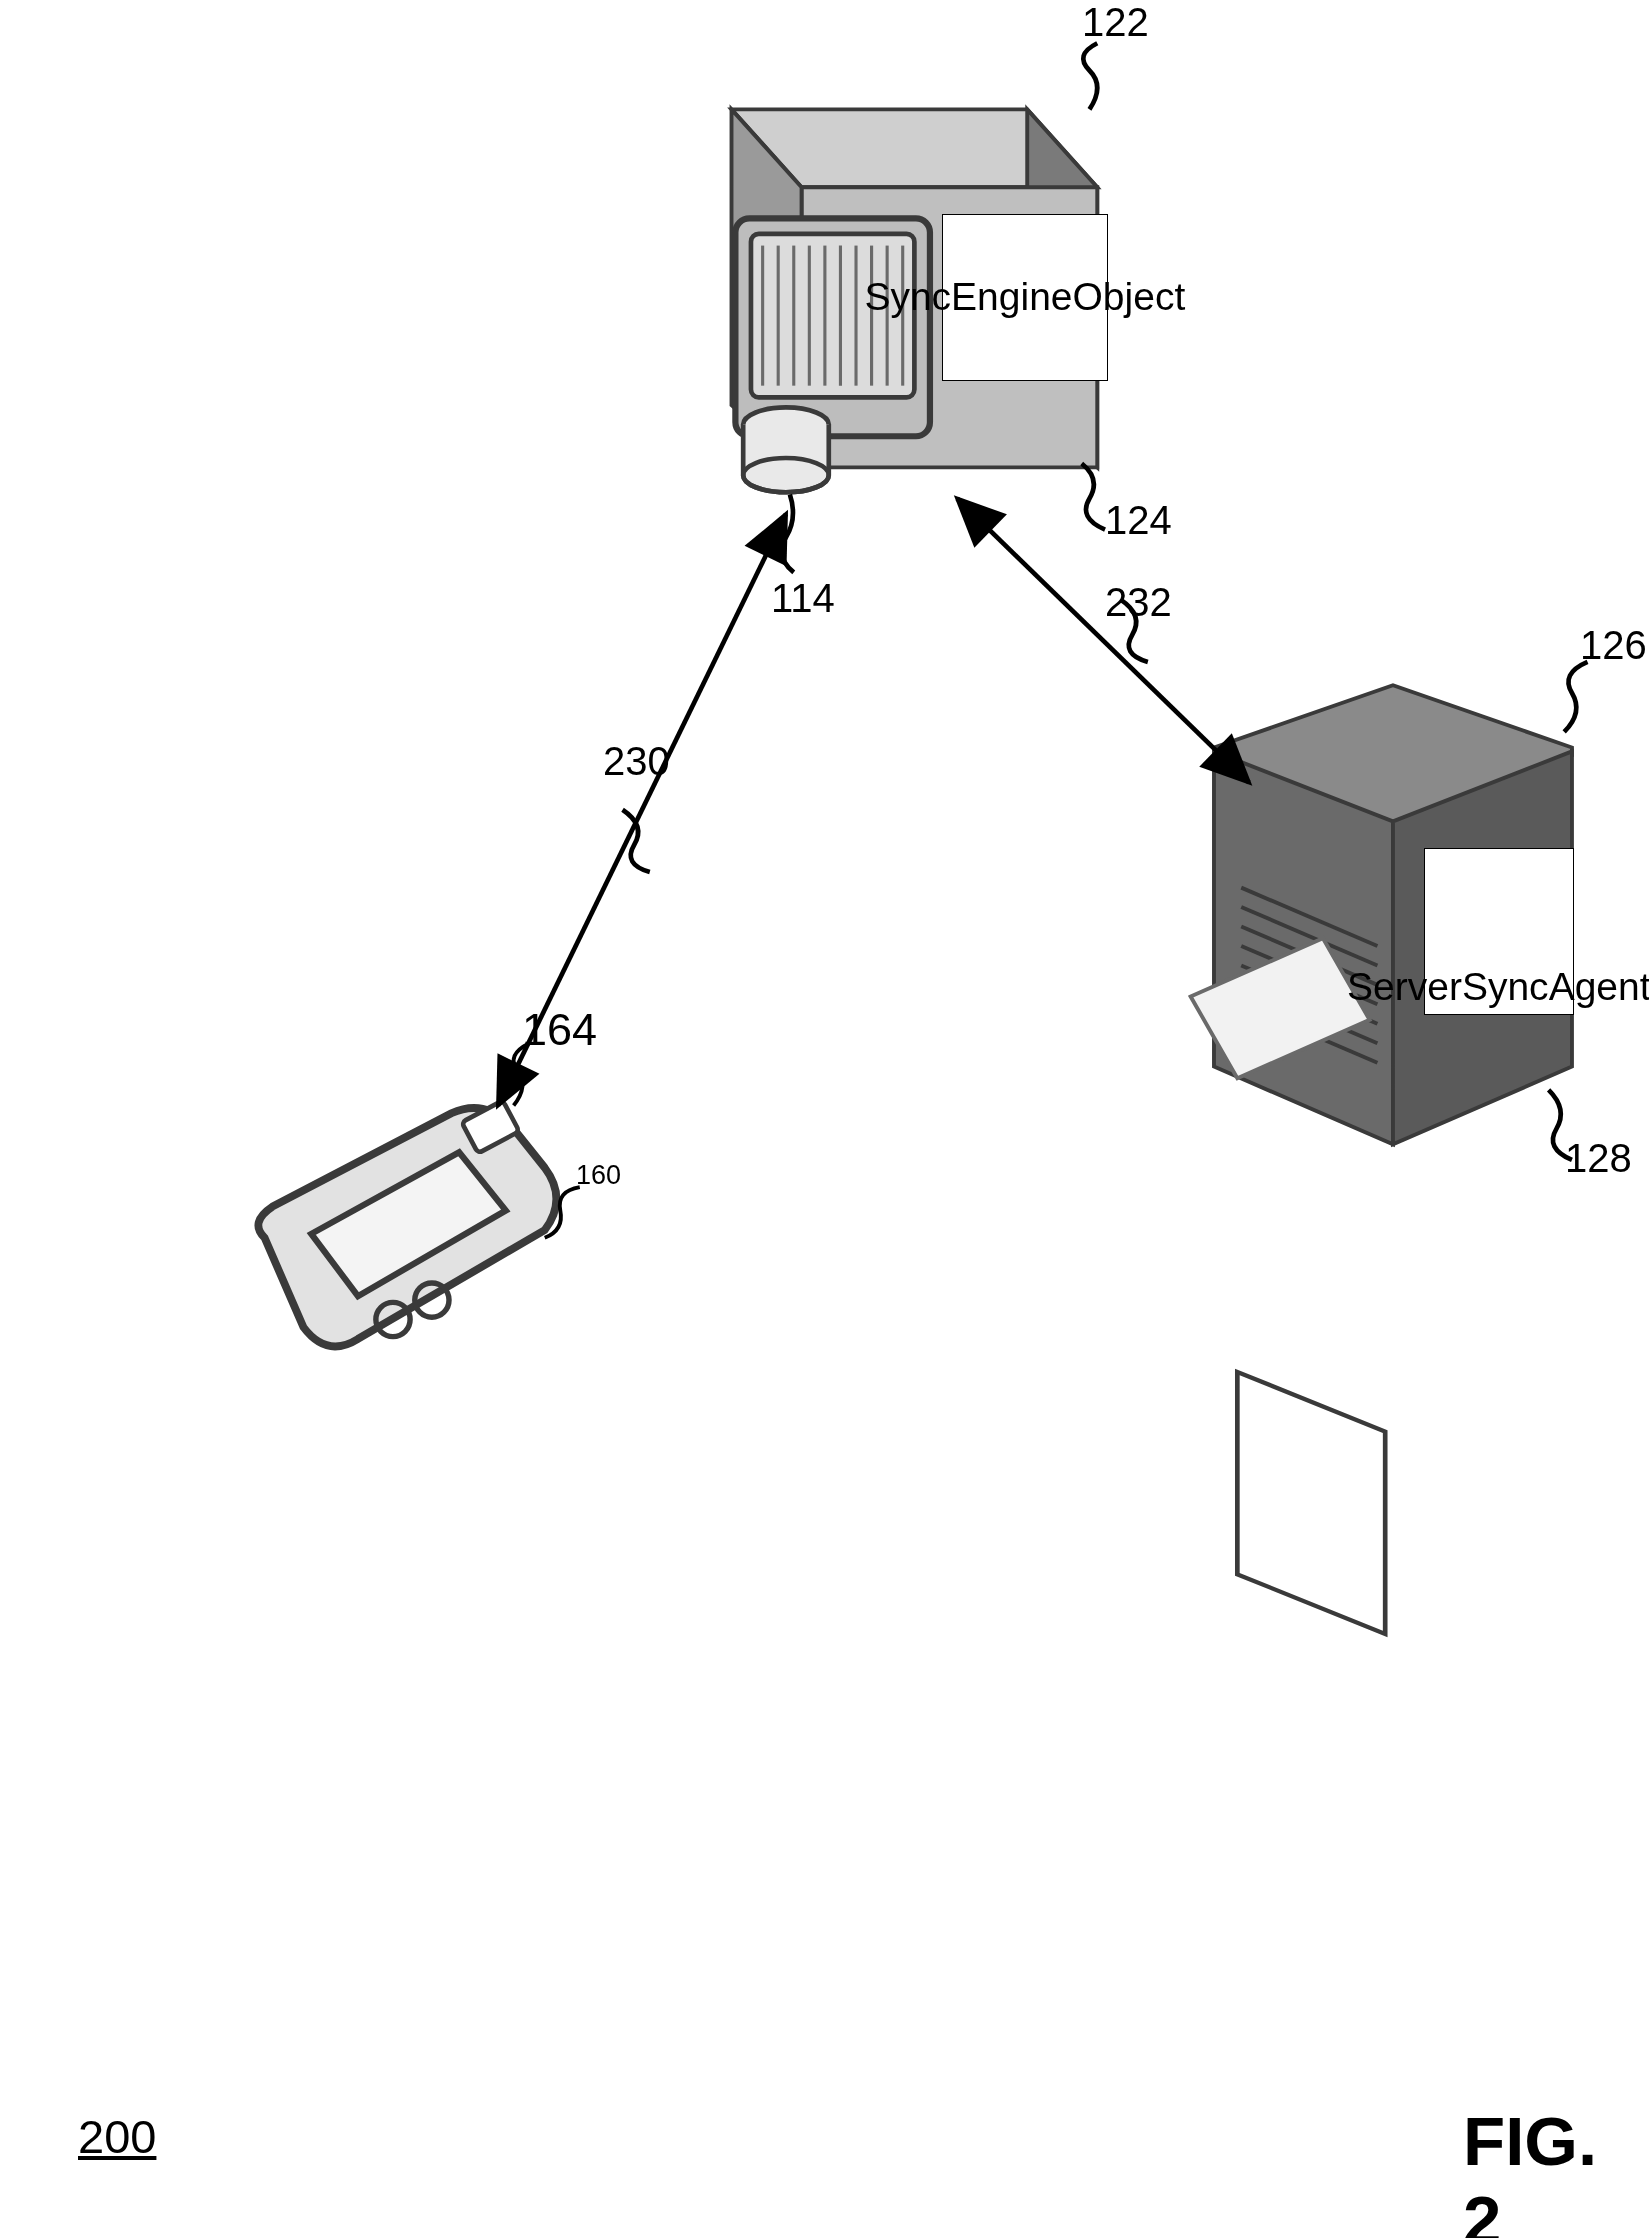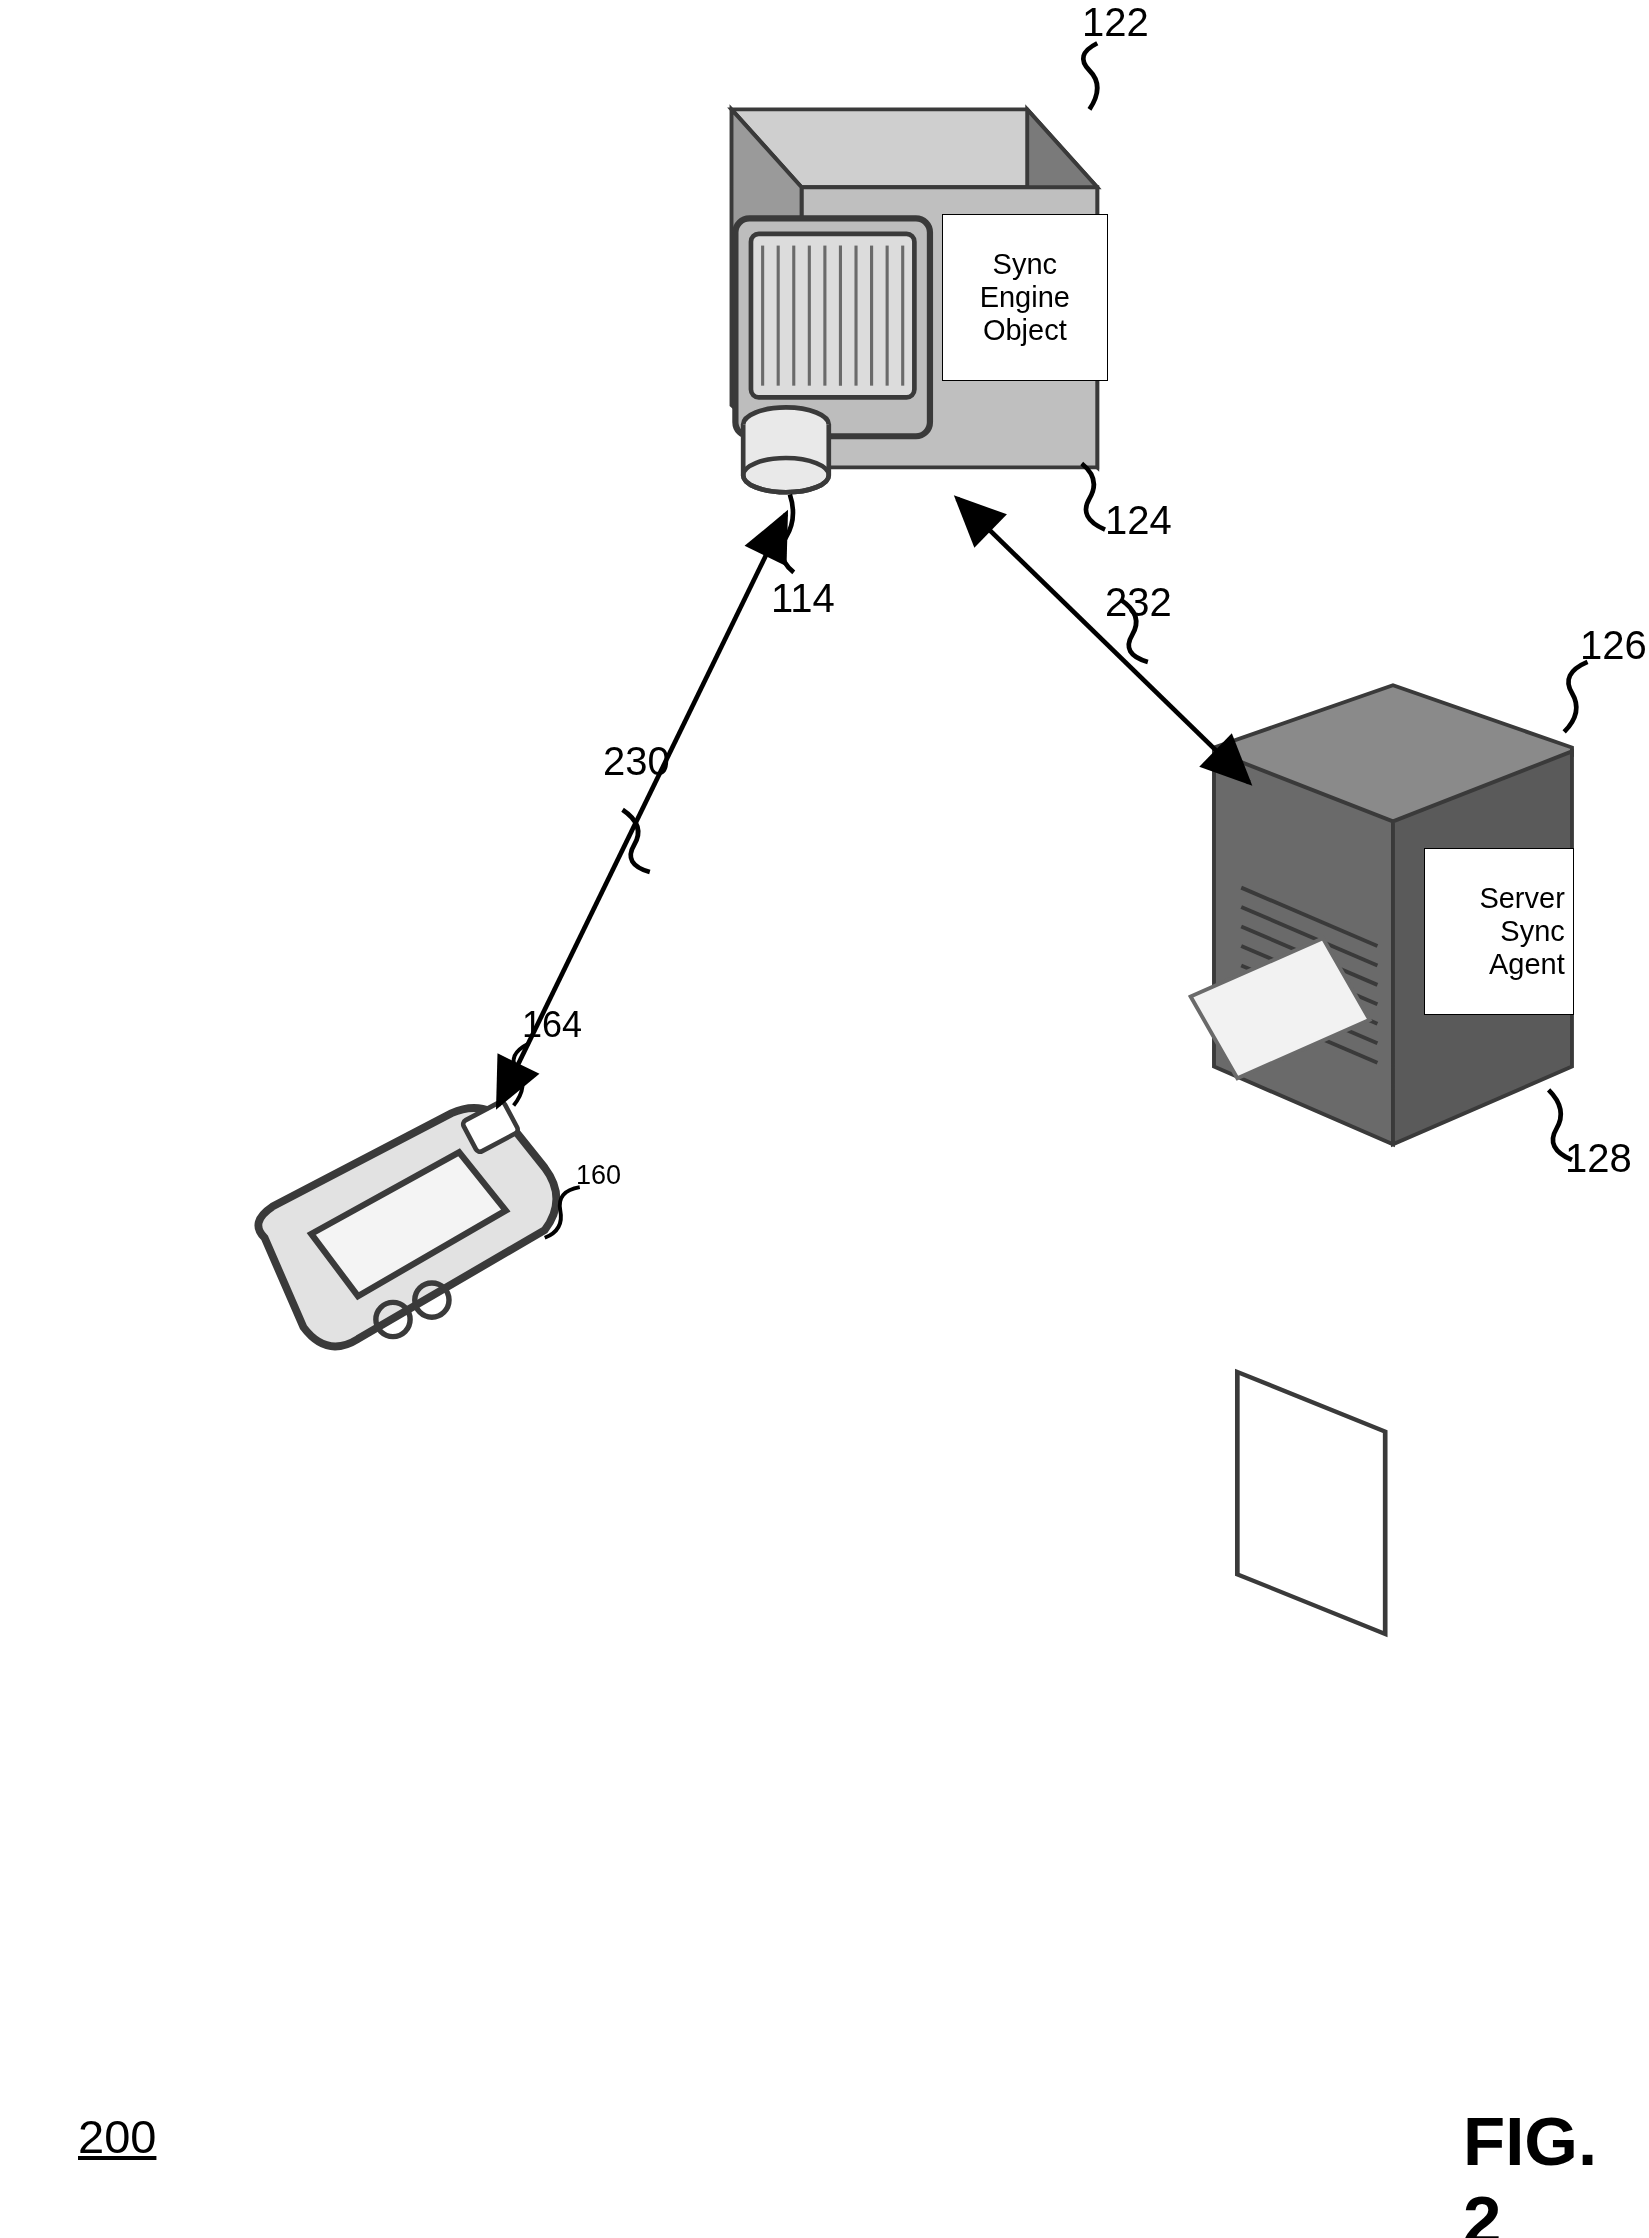--- a/index.html
+++ b/index.html
@@ -31,24 +31,24 @@
     font-weight: 400;
     color: #000;
     white-space: pre;
   }
   .textbox {
     position: absolute;
     background: #fff;
     border: 1.6px solid #000;
     text-align: center;
     display: flex;
-    flex-direction: column;
+    flex-direction: row;
     align-items: center;
     justify-content: center;
-    font-size: 29px;
+    font-size: 39px;
     line-height: 1.15;
     padding: 4.7px 7.8px;
   }
   .fig-label {
     position: absolute;
     font-size: 69px;
     font-weight: 700;
   }
   .underline {
     text-decoration: underline;
@@ -186,21 +186,21 @@
     <div>Sync</div>
     <div>Agent</div>
   </div>
 
   <div class="label" style="left:1565px; top:1136px;">128</div>
 
   <div class="label" style="left:603px; top:739px;">230</div>
 
   <div class="label" style="left:1105px; top:540px;margin-top:40px;">232</div>
 
-  <div class="label" style="left:522px; top:1004px; font-size:36px;">164</div>
+  <div class="label" style="left:522px; top:1004px; font-size:45px;">164</div>
 
   <div class="label" style="left:576px; top:1160px; font-size:27px;">160</div>
 
   <div class="label underline" style="left:78px; top:2109px; font-size:47px;">200</div>
 
   <div class="fig-label" style="left:1463px; top:2102px;">FIG. 2</div>
 
 </div>
 
 

